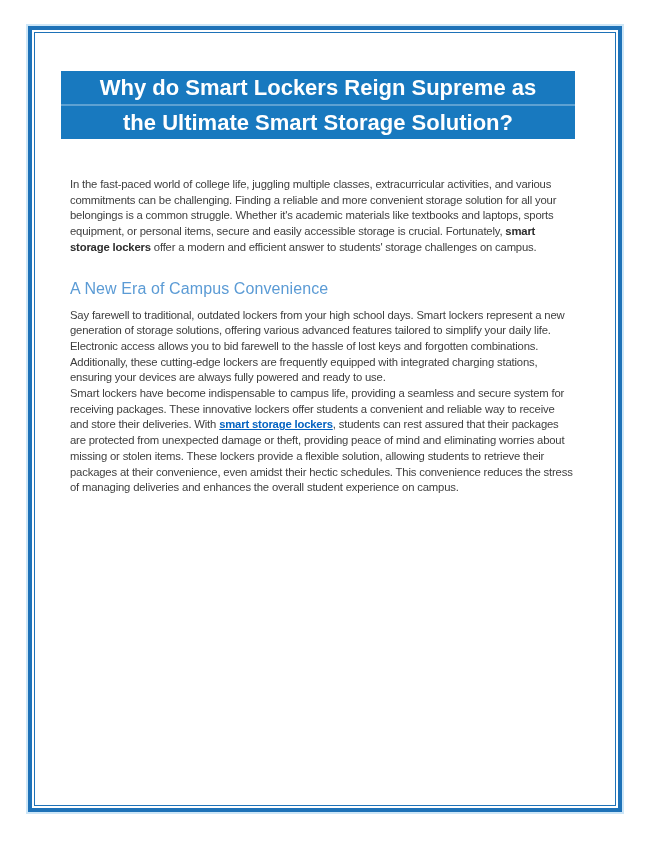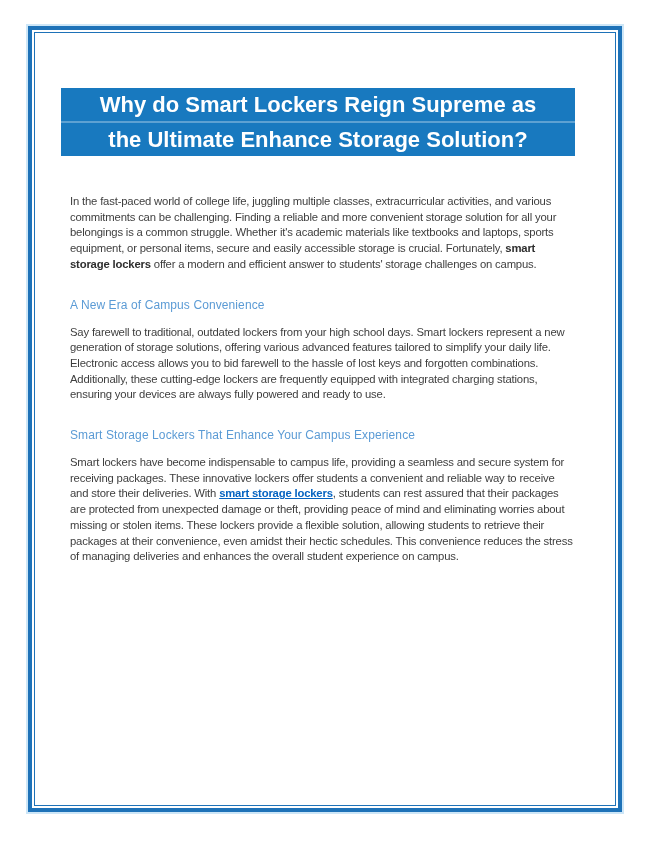--- a/index.html
+++ b/index.html
@@ -25,21 +25,21 @@
     box-shadow: 0 0 0 2px #cde6f7;
   }
   .frame-inner {
     position: absolute;
     inset: 2px;
     border: 1px solid var(--border);
   }
 
   .content {
     position: absolute;
-    left: 61px; top: 88px;
+    left: 61px; top: 71px;
     width: 514px;
   }
 
   .banner {
     background: var(--banner-bg);
     color: #ffffff;
     text-align: center;
     font-weight: bold;
     font-size: 22px;
   }
@@ -49,21 +49,21 @@
   .text-col {
     margin: 0 2px 0 9px;
     color: var(--body-text);
     font-size: 11.3px;
     line-height: 15.7px;
     letter-spacing: -0.18px;
   }
   .para { margin: 0; }
   .para-intro { margin-top: 38px; }
   .sec-heading {
-    font-size: 12px;
+    font-size: 16px;
     font-weight: 400;
     color: var(--heading);
     margin: 22px 0 9px 0;
     letter-spacing: 0.1px;
     line-height: 21px;
     white-space: nowrap;
   }
   .para strong { color: #2e2e2e; }
   .para a {
     color: var(--link);
@@ -76,29 +76,28 @@
 
 <div class="frame-outer">
   <div class="frame-inner"></div>
 </div>
 
 <div class="content">
 
   <div class="banner">
     <div class="banner-line">Why do Smart Lockers Reign Supreme as</div>
     <div class="banner-divider"></div>
-    <div class="banner-line">the Ultimate Enhance Storage Solution?</div>
+    <div class="banner-line">the Ultimate Smart Storage Solution?</div>
   </div>
 
   <div class="text-col">
 
     <p class="para para-intro">In the fast-paced world of college life, juggling multiple classes, extracurricular activities, and various commitments can be challenging. Finding a reliable and more convenient storage solution for all your belongings is a common struggle. Whether it's academic materials like textbooks and laptops, sports equipment, or personal items, secure and easily accessible storage is crucial. Fortunately, <strong>smart storage lockers</strong> offer a modern and efficient answer to students' storage challenges on campus.</p>
 
     <h2 class="sec-heading">A New Era of Campus Convenience</h2>
 
     <p class="para">Say farewell to traditional, outdated lockers from your high school days. Smart lockers represent a new generation of storage solutions, offering various advanced features tailored to simplify your daily life. Electronic access allows you to bid farewell to the hassle of lost keys and forgotten combinations. Additionally, these cutting-edge lockers are frequently equipped with integrated charging stations, ensuring your devices are always fully powered and ready to use.</p>
 
-    <h2 class="sec-heading">Smart Storage Lockers That Enhance Your Campus Experience</h2>
 
     <p class="para">Smart lockers have become indispensable to campus life, providing a seamless and secure system for receiving packages. These innovative lockers offer students a convenient and reliable way to receive and store their deliveries. With <a href="#">smart storage lockers</a>, students can rest assured that their packages are protected from unexpected damage or theft, providing peace of mind and eliminating worries about missing or stolen items. These lockers provide a flexible solution, allowing students to retrieve their packages at their convenience, even amidst their hectic schedules. This convenience reduces the stress of managing deliveries and enhances the overall student experience on campus.</p>
 
   </div>
 </div>
 
 </body></html>

